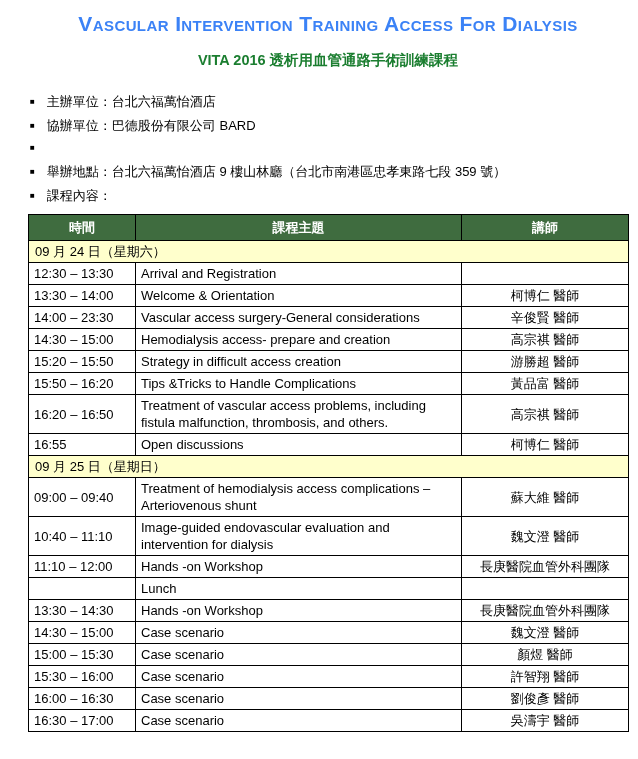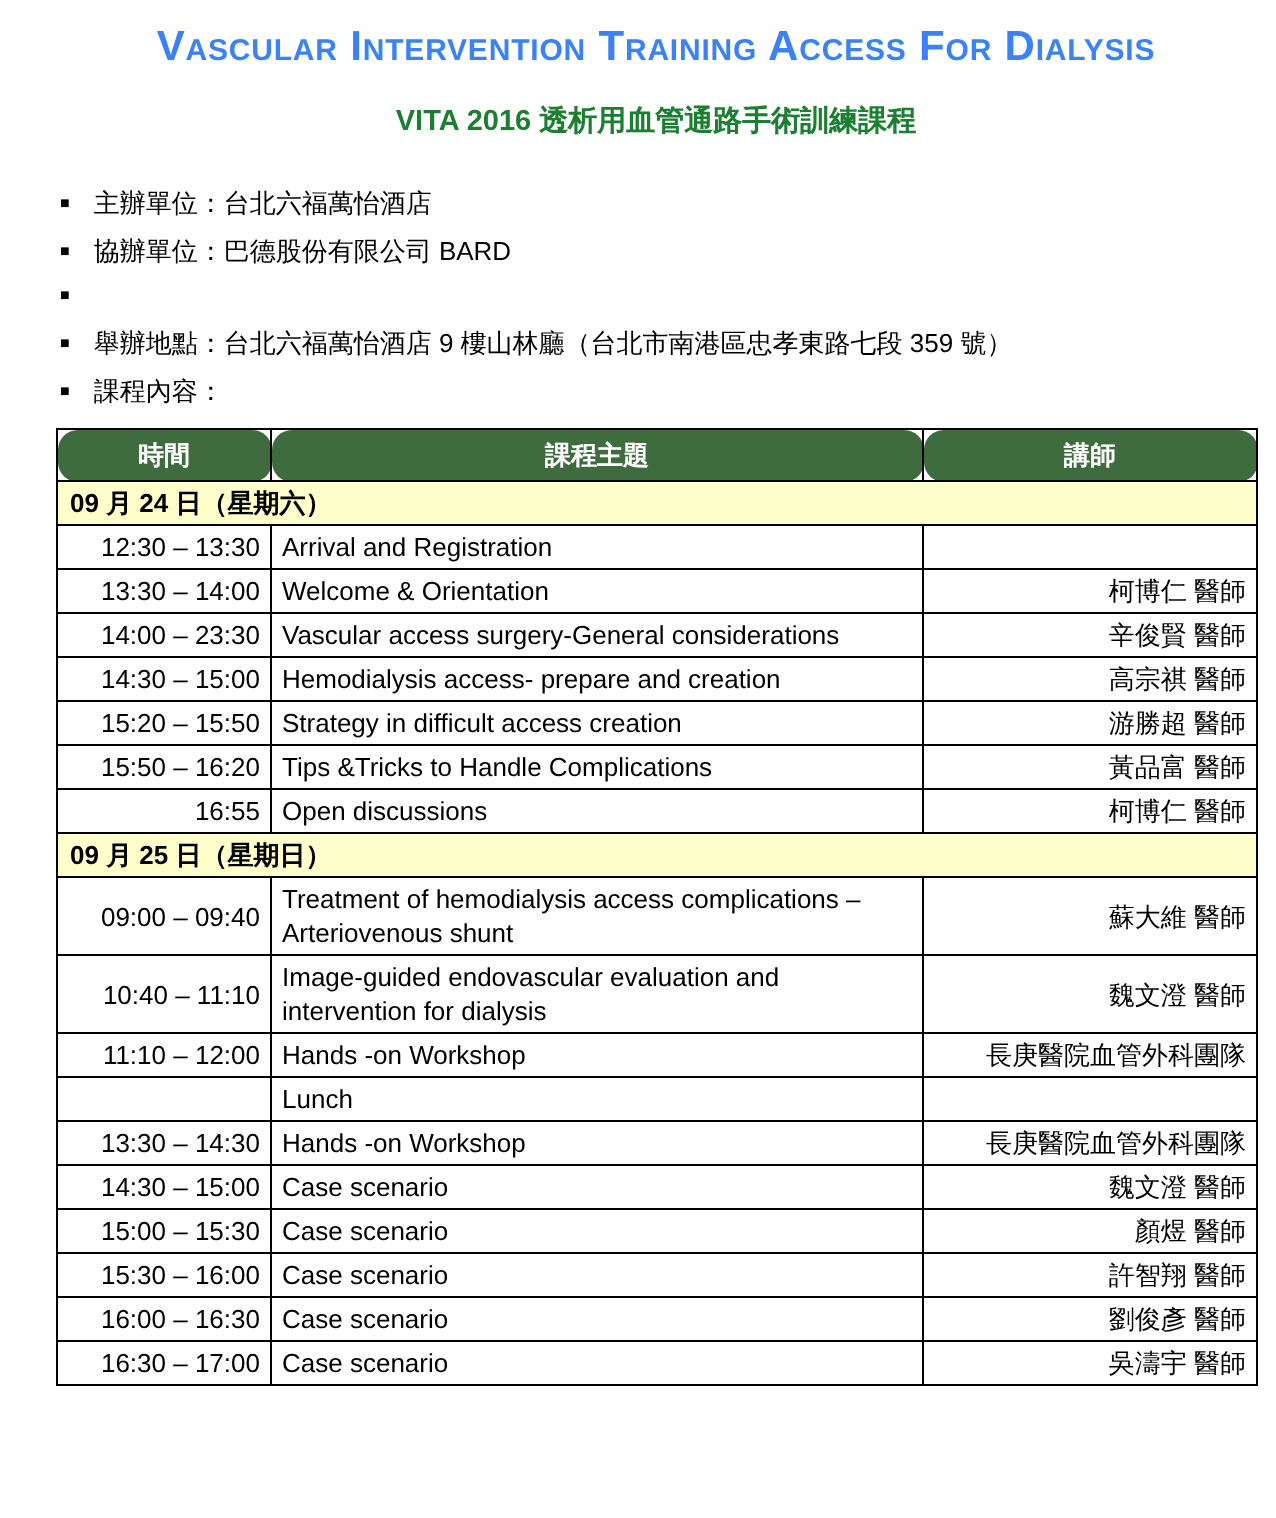--- a/index.html
+++ b/index.html
@@ -60,31 +60,30 @@
     padding: 2px 5px;
     vertical-align: middle;
     overflow: hidden;
   }
   .schedule thead th {
     background: #3F6C3F;
     color: #ffffff;
     text-align: center;
     font-weight: bold;
     height: 26px;
-    border-radius: 10px;
   }
   .section-row td {
     background: #FFFFCC;
-    font-weight: bold;
+    font-weight: normal;
     height: 21px;
     padding-left: 6px;
   }
-  .time-cell   { height: 21px; padding-left: 5px; text-align: right; }
+  .time-cell   { height: 21px; padding-left: 5px; }
   .topic-cell  { padding-left: 7px; margin-left: 42px; }
-  .speaker-cell{ text-align: right; }
+  .speaker-cell{ text-align: center; }
 </style>
 </head>
 <body>
 
 <div class="page">
 
   <h1 class="title">Vascular Intervention Training Access For Dialysis</h1>
   <h2 class="subtitle">VITA 2016 透析用血管通路手術訓練課程</h2>
 
   <ul class="info-list">
@@ -150,20 +149,25 @@
           <td class="time-cell">15:20 – 15:50</td>
           <td class="topic-cell">Strategy in difficult access creation</td>
           <td class="speaker-cell">游勝超 醫師</td>
         </tr>
         <tr>
           <td class="time-cell">15:50 – 16:20</td>
           <td class="topic-cell">Tips &amp;Tricks to Handle Complications</td>
           <td class="speaker-cell">黃品富 醫師</td>
         </tr>
         <tr>
+          <td class="time-cell">16:20 – 16:50</td>
+          <td class="topic-cell">Treatment of vascular access problems, including fistula malfunction, thrombosis, and others.</td>
+          <td class="speaker-cell">高宗祺 醫師</td>
+        </tr>
+        <tr>
           <td class="time-cell">16:55</td>
           <td class="topic-cell">Open discussions</td>
           <td class="speaker-cell">柯博仁 醫師</td>
         </tr>
         <tr class="section-row">
           <td colspan="3">09 月 25 日（星期日）</td>
         </tr>
         <tr>
           <td class="time-cell">09:00 – 09:40</td>
           <td class="topic-cell">Treatment of hemodialysis access complications – Arteriovenous shunt</td>

